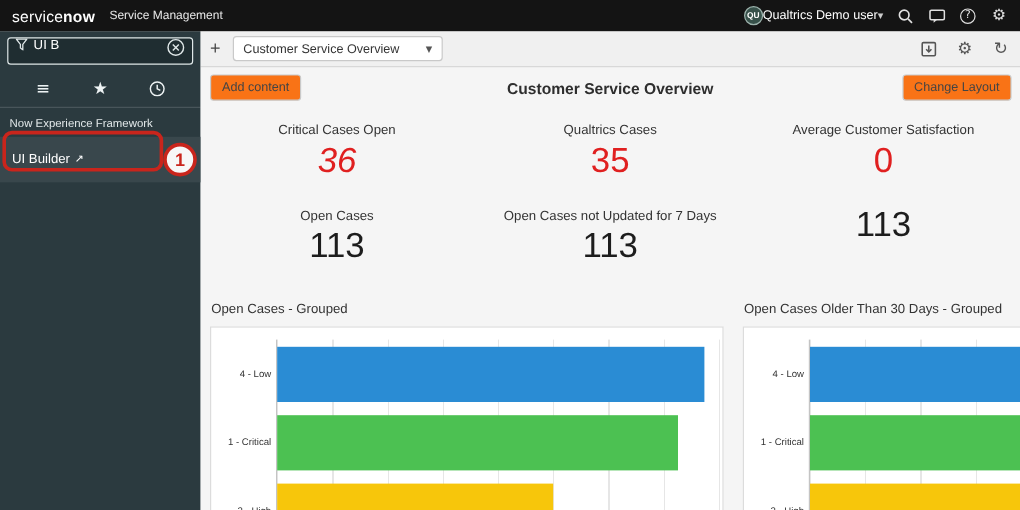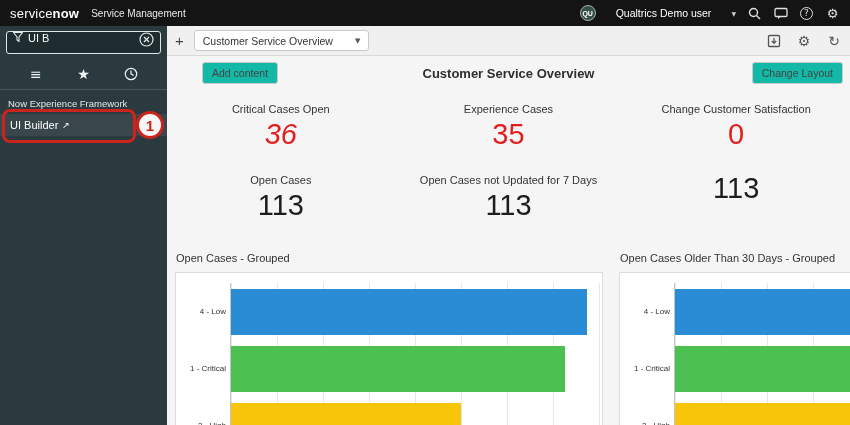--- a/index.html
+++ b/index.html
@@ -8,39 +8,39 @@
 
   
   .app-header { position:absolute; top:0; left:0; right:0; height:26px; background:#141414;
     color:#fff; display:flex; align-items:center; padding:0 10px; gap:8px; z-index:30; }
   .logo { font-size:13px; letter-spacing:.2px; cursor:pointer; }
   .logo b { font-weight:700;margin-top:40px; }
   .product { font-size:10px; color:#e8e8e8; margin-left:4px;text-align:right; }
   .hdr-right { margin-left:auto; display:flex; align-items:center; gap:11px; }
   .avatar { width:16px; height:16px; border-radius:50%; background:#37514a; border:1px solid #9db3ad;
     color:#fff; font-size:7px; display:flex; align-items:center; justify-content:center; font-weight:bold; }
-  .user-menu { display:flex; align-items:center; gap:20px; font-size:10.5px; cursor:pointer; }
+  .user-menu { display:flex; align-items:center; gap:0; font-size:10.5px; cursor:pointer; }
   .hdr-caret { font-size:6px; color:#ccc; font-family:"DejaVu Sans", sans-serif; }
   .hdr-icon { width:15px; height:15px; display:flex; align-items:center; justify-content:center;
     color:#e0e0e0; cursor:pointer; font-family:"DejaVu Sans", sans-serif; font-size:13px; }
   .help-circle { width:13px; height:13px; border:1px solid #e0e0e0; border-radius:50%; font-size:9px;
     display:flex; align-items:center; justify-content:center; }
 
   
   .sidebar { position:absolute; top:26px; left:0; width:167px; bottom:0; background:#2b3a3f; color:#fff; z-index:20; }
   .side-search { margin:5px 6px; height:23px; background:#1f2d31; border:1px solid #dfe7e8; border-radius:3px;
     display:flex; align-items:flex-start; gap:5px; padding:0 6px; }
   .side-search input { flex:1; background:transparent; border:none; outline:none; color:#fff;
     font-size:11px; font-family:"Liberation Sans", sans-serif; min-width:0; }
   .icon-row { display:flex; justify-content:space-around; align-items:center; padding:7px 12px;
     border-bottom:1px solid rgba(255,255,255,.14); }
   .side-ic { color:#eef3f4; font-size:14px; font-family:"DejaVu Sans", sans-serif; cursor:pointer;
     display:flex; align-items:center; justify-content:center; width:18px; height:16px; }
   .section-label { font-size:9.5px; color:#e3e9ea; padding:8px 8px 5px; }
-  .side-item { position:relative; height:22px; background:#39474c; display:flex; align-items:center;
+  .side-item { position:relative; height:38px; background:#39474c; display:flex; align-items:center;
     gap:4px; padding:0 10px; font-size:11px; cursor:pointer; }
   .side-item .launch { font-size:9px; font-family:"DejaVu Sans", sans-serif; }
   .anno-rect { position:absolute; left:2px; top:-5px; width:134px; height:34px;
     border:3px solid #c9251c; border-radius:8px; pointer-events:none; }
   .anno-circle { position:absolute; left:136px; top:50%; transform:translateY(-50%);
     width:28px; height:28px; border-radius:50%; background:#f7f7f7; border:3px solid #c9251c;
     color:#c9251c; font-size:15px; font-weight:bold; display:flex; align-items:center; justify-content:center; z-index:2; }
 
   
   .main { position:absolute; left:167px; top:26px; right:0; bottom:0; background:#f5f5f5; overflow:hidden; }
@@ -48,22 +48,22 @@
     align-items:center; padding:0 8px; gap:10px; }
   .plus-btn { font-size:15px; color:#444; cursor:pointer; line-height:1; }
   .tab-dropdown { background:#fff; border:1px solid #c9c9c9; border-radius:3px; height:21px;
     display:flex; align-items:center; gap:22px; padding:0 8px; font-size:10.5px; color:#333; cursor:pointer; }
   .dd-caret { font-size:7px; color:#555; font-family:"DejaVu Sans", sans-serif; }
   .tab-right { margin-left:auto; display:flex; align-items:center; gap:14px; color:#555; }
   .tab-ic { font-family:"DejaVu Sans", sans-serif; font-size:14px; cursor:pointer;
     display:flex; align-items:center; justify-content:center; width:16px; height:16px; }
 
   .content { position:relative; height:369px; }
-  .small-btn { position:absolute; top:6px; background:#14b8a6; border:1px solid #c9c9c9; border-radius:3px;
-    font-size:10.5px; color:#444; padding:4px 9px; cursor:pointer; font-family:"Liberation Sans", sans-serif;margin-left:27px; }
+  .small-btn { position:absolute; top:6px; background:#f97316; border:1px solid #c9c9c9; border-radius:3px;
+    font-size:10.5px; color:#444; padding:4px 9px; cursor:pointer; font-family:"Liberation Sans", sans-serif; }
   .btn-left { left:8px; }
   .btn-right { right:7px; }
   .page-title { text-align:center; padding-top:10px; font-size:13px; font-weight:bold; color:#2e2e2e; }
 
   .stats { display:grid; grid-template-columns:repeat(3,1fr); row-gap:25px; text-align:center; margin-top:22px; }
   .stat-label { font-size:11px; color:#333; margin-bottom:5px; }
   .stat-value { font-size:29px; line-height:1; color:#1d1d1d; }
 
   .charts { position:absolute; left:8px; top:196px; display:flex; gap:16px; width:1100px; }
   .chart-title { font-size:11px; font-weight:normal; color:#333; margin:0 0 8px 1px; }
@@ -170,25 +170,25 @@
     <button class="small-btn btn-left">Add content</button>
     <div class="page-title">Customer Service Overview</div>
     <button class="small-btn btn-right">Change Layout</button>
 
     <div class="stats">
       <div class="stat">
         <div class="stat-label">Critical Cases Open</div>
         <div class="stat-value" style="color: rgb(224, 32, 32); font-style: italic;">36</div>
       </div>
       <div class="stat">
-        <div class="stat-label">Experience Cases</div>
+        <div class="stat-label">Qualtrics Cases</div>
         <div class="stat-value" style="color: rgb(224, 32, 32);">35</div>
       </div>
       <div class="stat">
-        <div class="stat-label">Change Customer Satisfaction</div>
+        <div class="stat-label">Average Customer Satisfaction</div>
         <div class="stat-value" style="color: rgb(224, 32, 32);">0</div>
       </div>
       <div class="stat">
         <div class="stat-label">Open Cases</div>
         <div class="stat-value" style="color: rgb(29, 29, 29);">113</div>
       </div>
       <div class="stat">
         <div class="stat-label">Open Cases not Updated for 7 Days</div>
         <div class="stat-value" style="color: rgb(29, 29, 29);">113</div>
       </div>

